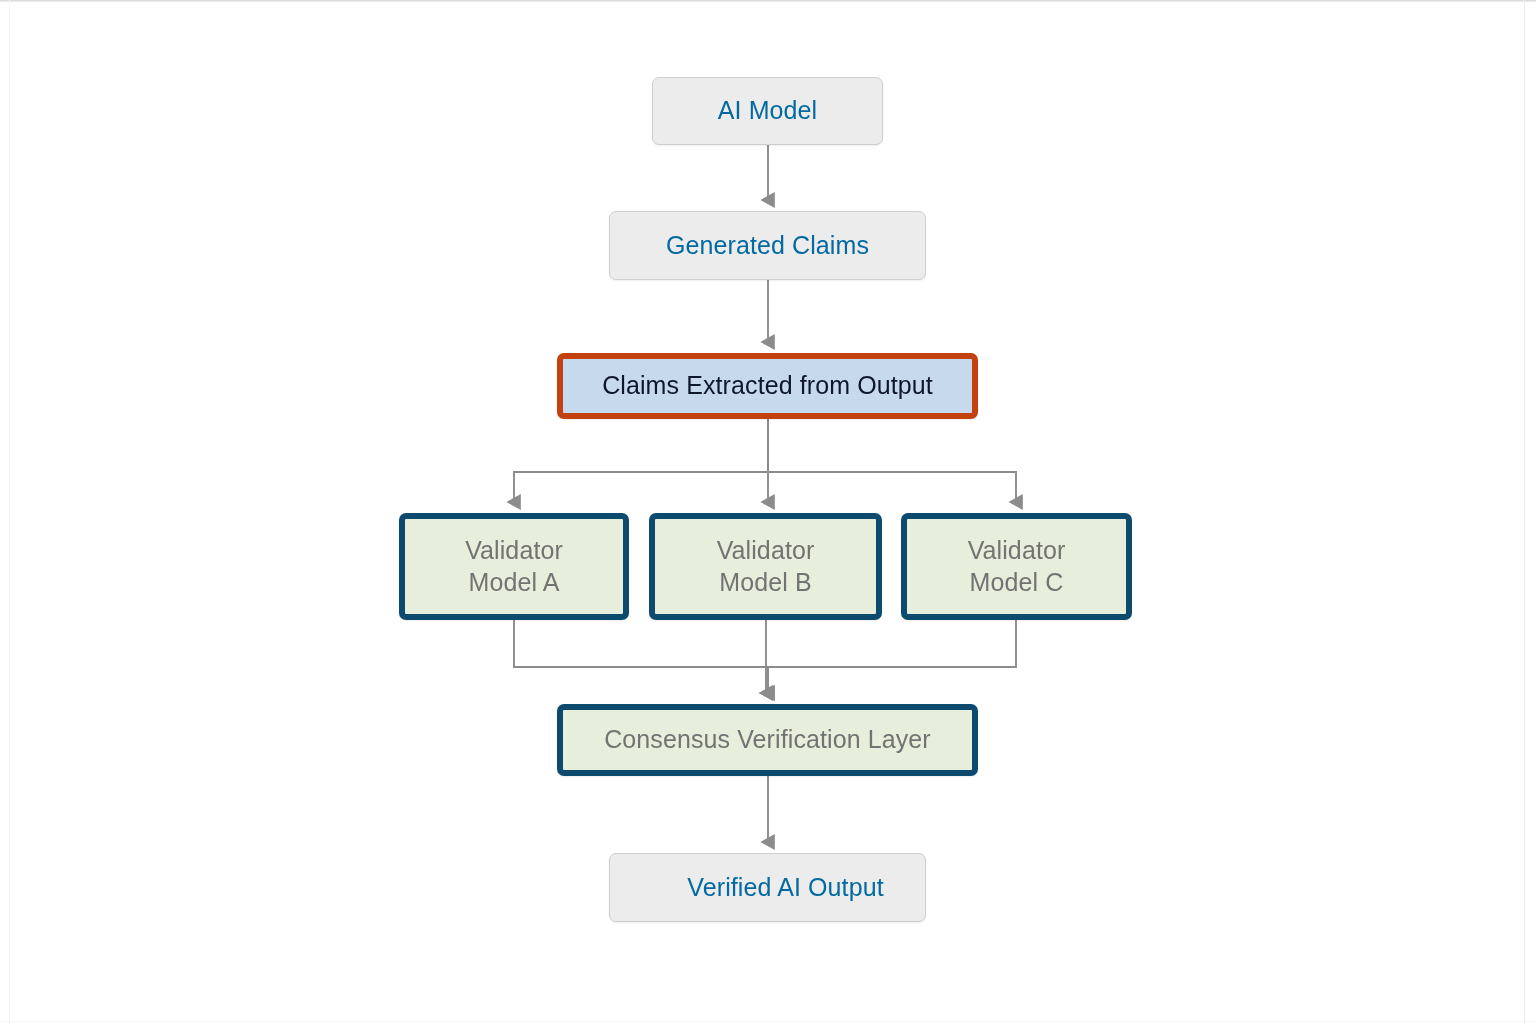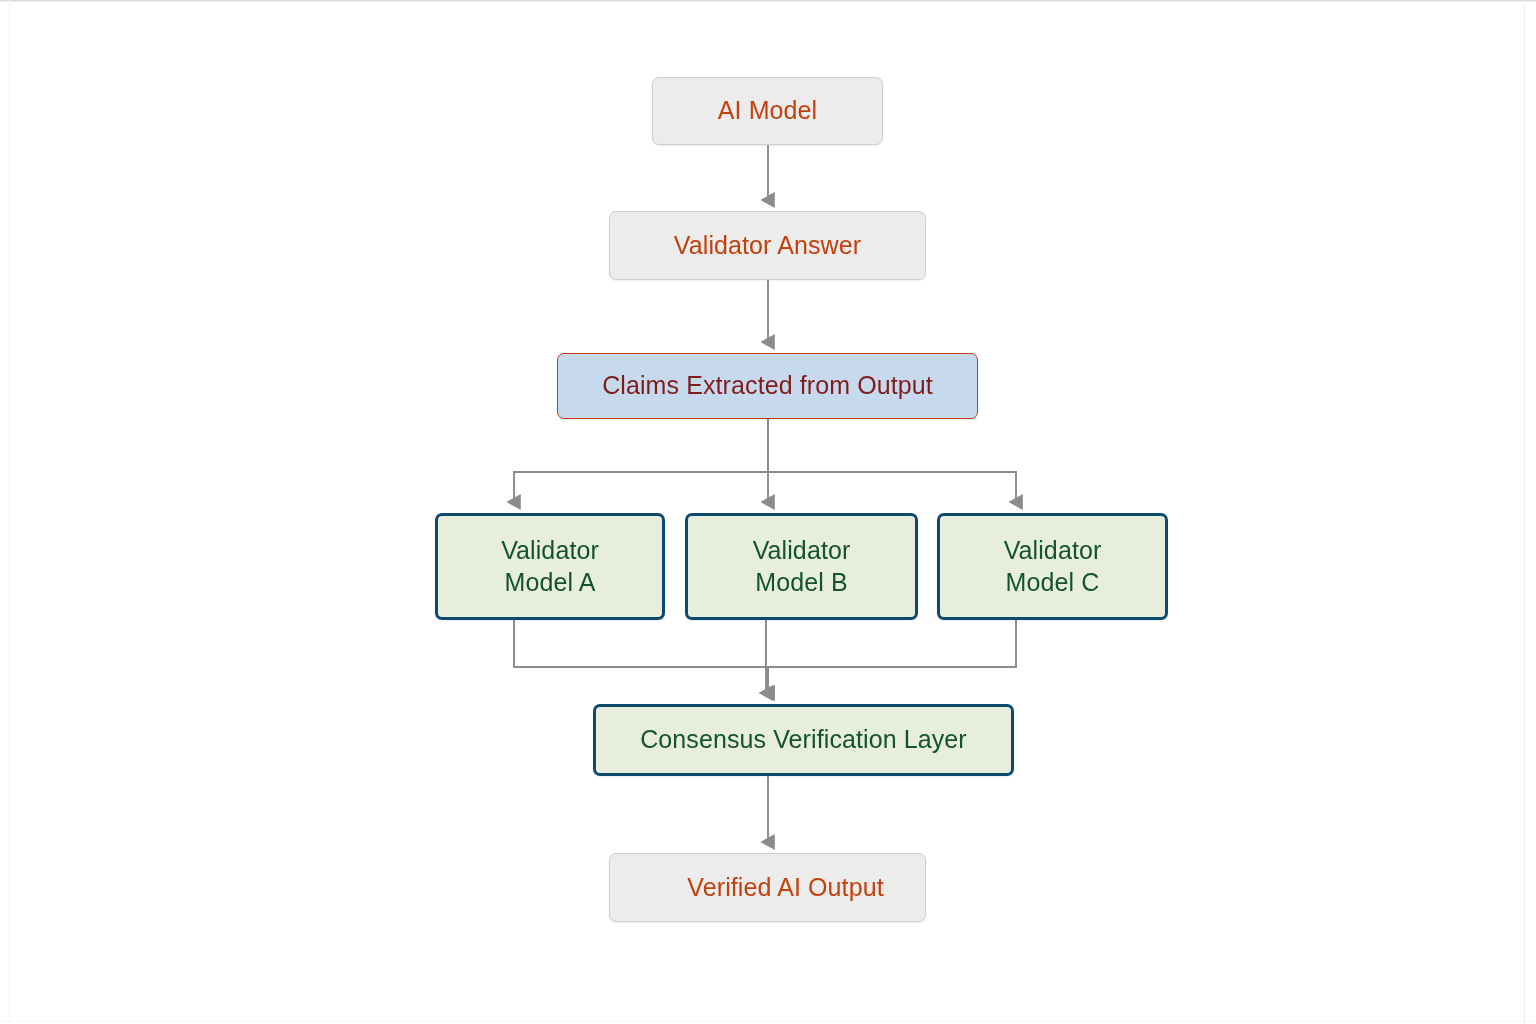--- a/index.html
+++ b/index.html
@@ -21,23 +21,23 @@
 
   svg#edges{position:absolute;left:0;top:0;width:1536px;height:1024px;
             pointer-events:none;}
 
   .node{position:absolute;box-sizing:border-box;border-radius:7px;
         display:flex;align-items:center;justify-content:center;
         text-align:center;line-height:1.25;
         font-size:25px;font-weight:400;letter-spacing:.1px;
         box-shadow:0 1px 2px rgba(0,0,0,.07);}
 
-  .node.grey{background:#ececec;border:1px solid #cfcfcf;color:#c2410c;}
-  .node.blue{background:#c7d9ec;border:1px solid #c2410c;color:#7f1d1d;text-align:center;}
-  .node.green{background:#e7eedb;border:3px solid #0c4a6e;color:#14532d;margin-left:36px;}
+  .node.grey{background:#ececec;border:1px solid #cfcfcf;color:#0369a1;}
+  .node.blue{background:#c7d9ec;border:6px solid #c2410c;color:#0f172a;text-align:center;}
+  .node.green{background:#e7eedb;border:6px solid #0c4a6e;color:#737373;}
 
   .node .lbl{display:block;padding:0 14px;white-space:pre-line;}
 </style>
 </head>
 <body>
 
 <div id="canvas">
 
   <div class="frame-top"></div>
   <div class="frame-left"></div>
@@ -61,21 +61,21 @@
       <path d="M1016,620 L1016,667 L768,667 L768,693"></path>
       <path d="M768,769 L768,842"></path>
     </g>
   </svg>
 
   <div class="node grey" style="left:652px;top:77px;width:231px;height:68px;">
     <span class="lbl">AI Model</span>
   </div>
 
   <div class="node grey" style="left:609px;top:211px;width:317px;height:69px;">
-    <span class="lbl">Validator Answer</span>
+    <span class="lbl">Generated Claims</span>
   </div>
 
   <div class="node blue" style="left:557px;top:353px;width:421px;height:66px;">
     <span class="lbl">Claims Extracted from Output</span>
   </div>
 
   <div class="node green" style="left:399px;top:513px;width:230px;height:107px;">
     <span class="lbl">Validator
 Model A</span>
   </div>

